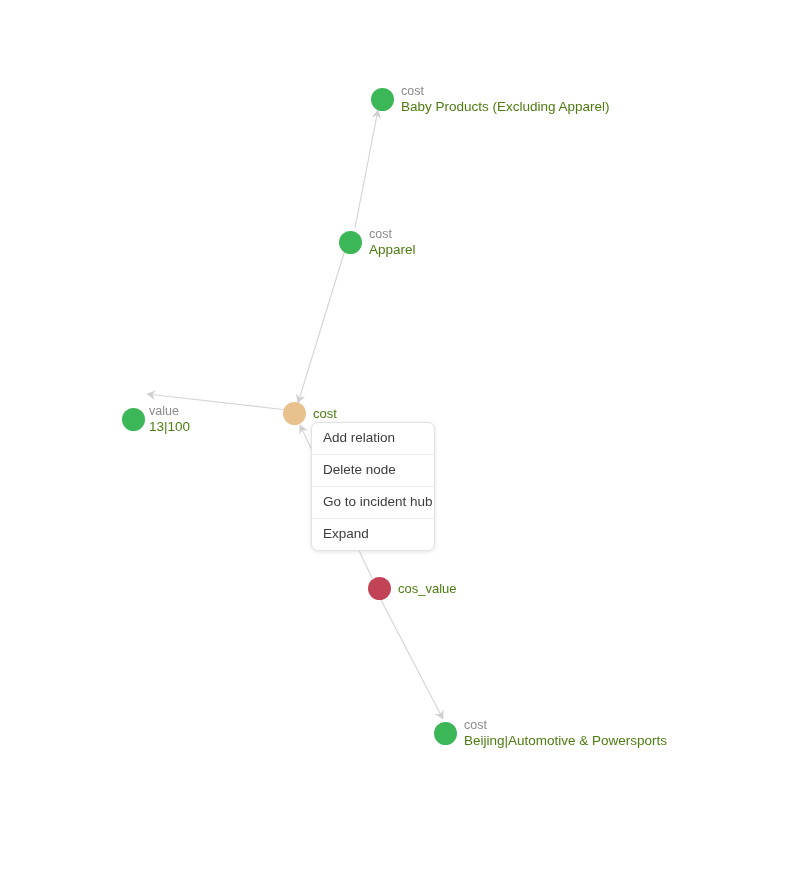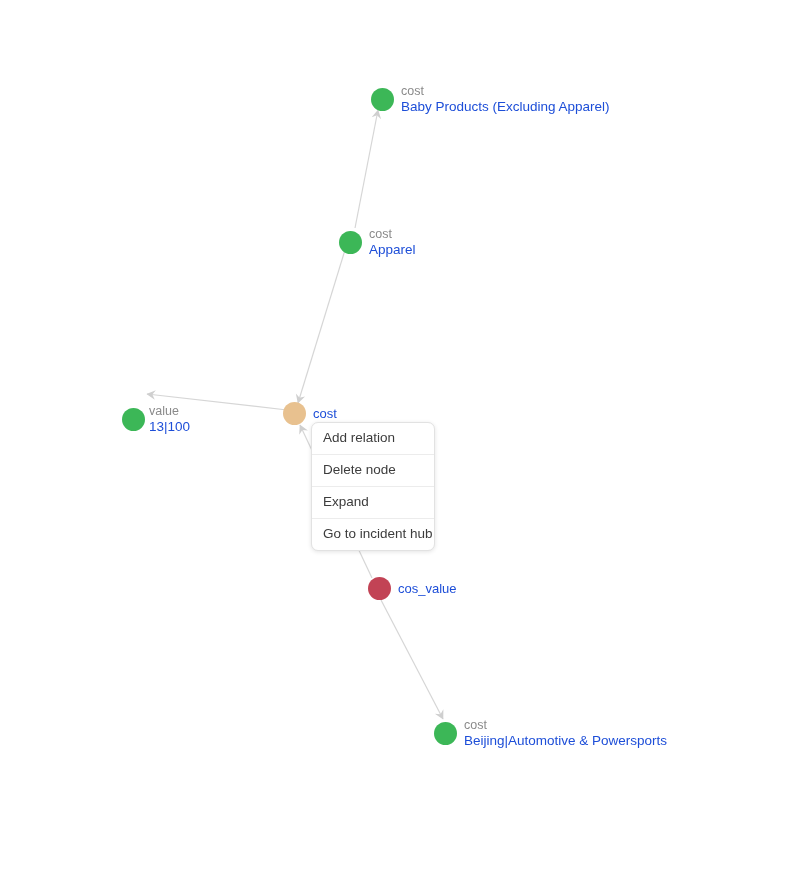--- a/index.html
+++ b/index.html
@@ -46,21 +46,21 @@
     color: #8a8a8a;
     font-size: 12.5px;
   }
   .node-type {
     display: block;
     color: #8a8a8a;
     font-size: 12.5px;
   }
   .node-title {
     display: block;
-    color: #1d4ed8;
+    color: #4d7c0f;
     font-size: 13.5px;
     text-align: right;
   }
   .node-single .node-title { font-size: 13px; }
 
   
   #context-menu {
     position: absolute;
     left: 311px;
     top: 422px;
@@ -150,17 +150,17 @@
     <div class="node-circle" style="background:#3cb757;"></div>
     <div class="node-labels">
       <span class="node-type">cost</span>
       <span class="node-title">Beijing|Automotive &amp; Powersports</span>
     </div>
   </div>
 
   <div id="context-menu">
     <div class="menu-item">Add relation</div>
     <div class="menu-item">Delete node</div>
+    <div class="menu-item">Go to incident hub</div>
     <div class="menu-item">Expand</div>
-    <div class="menu-item">Go to incident hub</div>
   </div>
 
 </div>
 
 </body></html>

